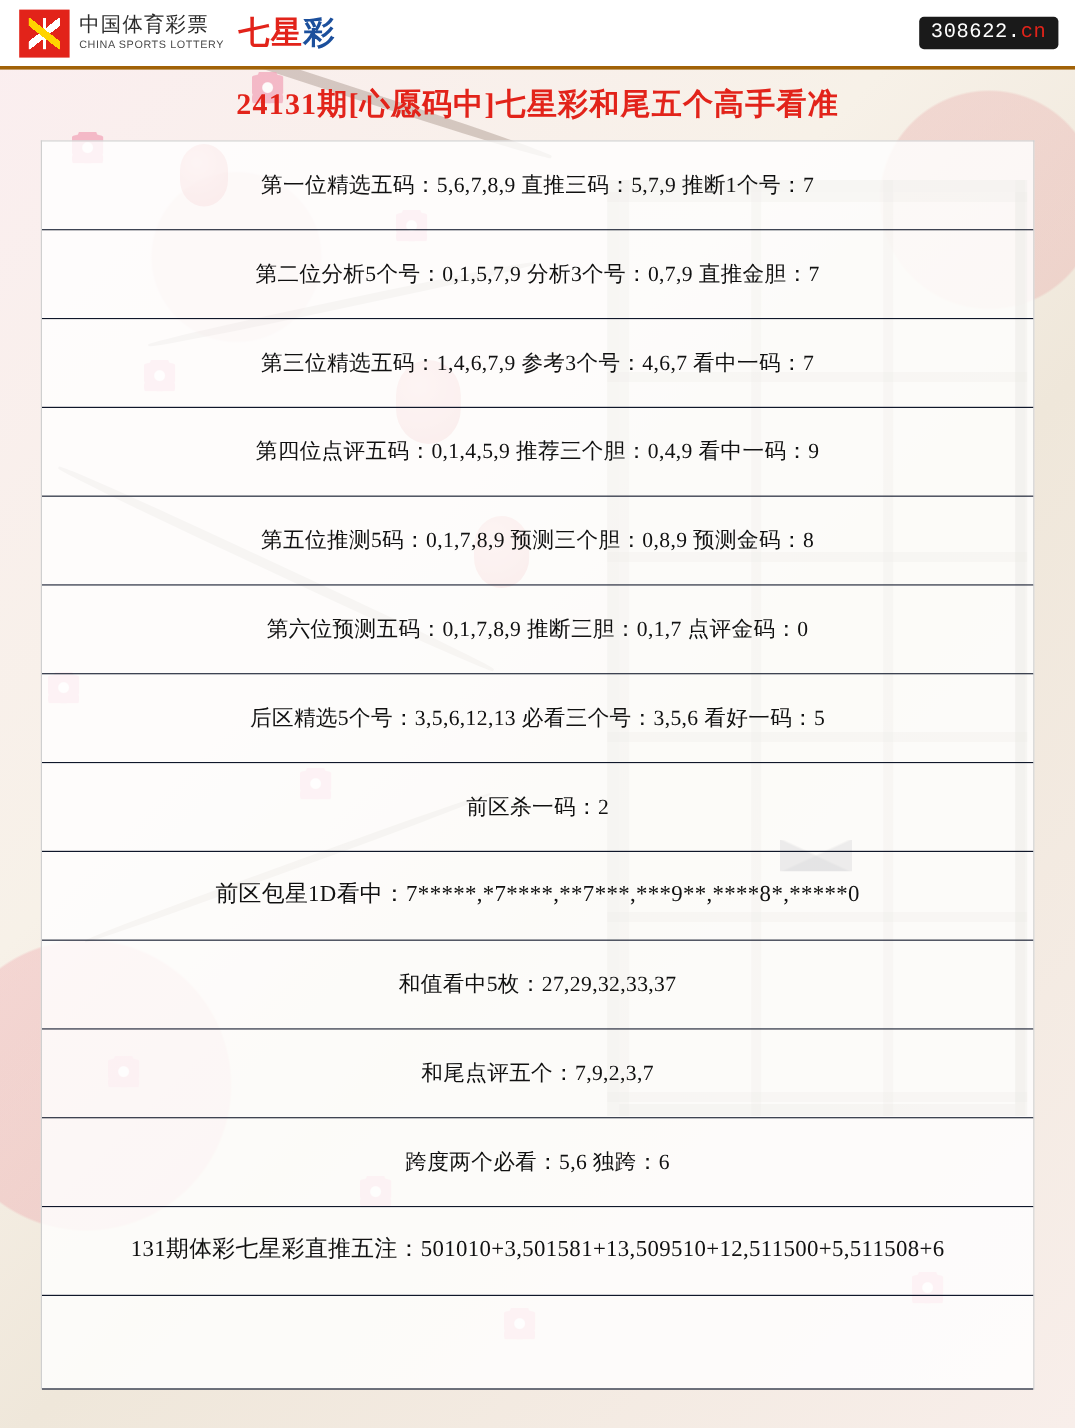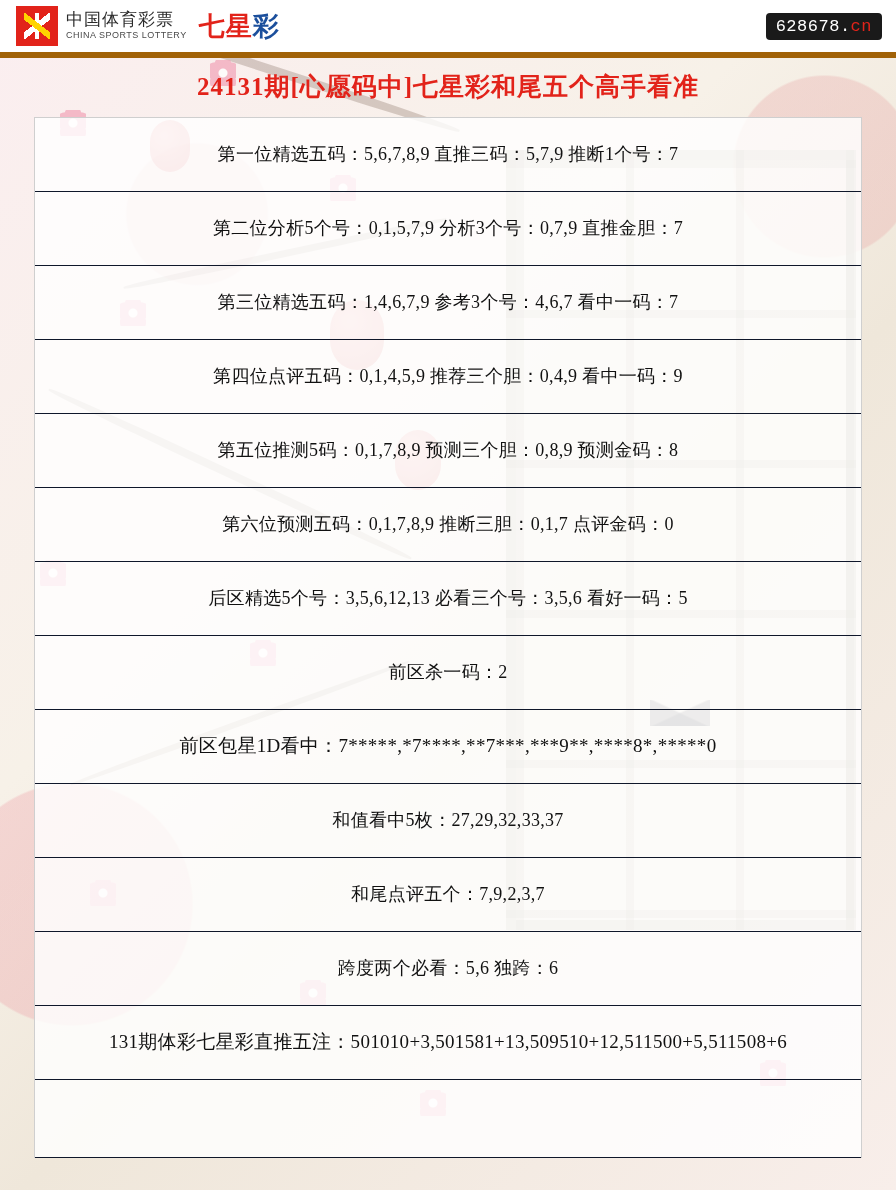--- a/index.html
+++ b/index.html
@@ -81,21 +81,21 @@
   .header {
     position: relative;
     z-index: 3;
     height: 58px;
     background: #ffffff;
     display: flex;
     align-items: center;
     justify-content: space-between;
     padding: 0 14px 0 16px;
     box-sizing: border-box;
-    border-bottom: 6px solid #a16207;
+    border-bottom: 3px solid #a16207;
   }
   .brand {
     display: flex;
     align-items: center;
     gap: 8px;
   }
   .brand-mark {
     width: 42px; height: 40px;
     background: #e2231a;
     position: relative;
@@ -219,21 +219,21 @@
     <div class="brand-mark"></div>
     <div class="brand-text">
       <span class="brand-cn">中国体育彩票</span>
       <span class="brand-en">CHINA SPORTS LOTTERY</span>
     </div>
     <div class="brand-game">
       <span>七星</span><span class="blue">彩</span>
     </div>
   </div>
   <div class="site-tag">
-    <span>628678.</span><span class="dotcn">cn</span>
+    <span>308622.</span><span class="dotcn">cn</span>
   </div>
 </div>
 
 <div class="title">24131期[心愿码中]七星彩和尾五个高手看准</div>
 
 <div class="table-wrap">
   <div class="row">
       <div class="cell">第一位精选五码：5,6,7,8,9 直推三码：5,7,9 推断1个号：7</div>
     </div>
   <div class="row">

